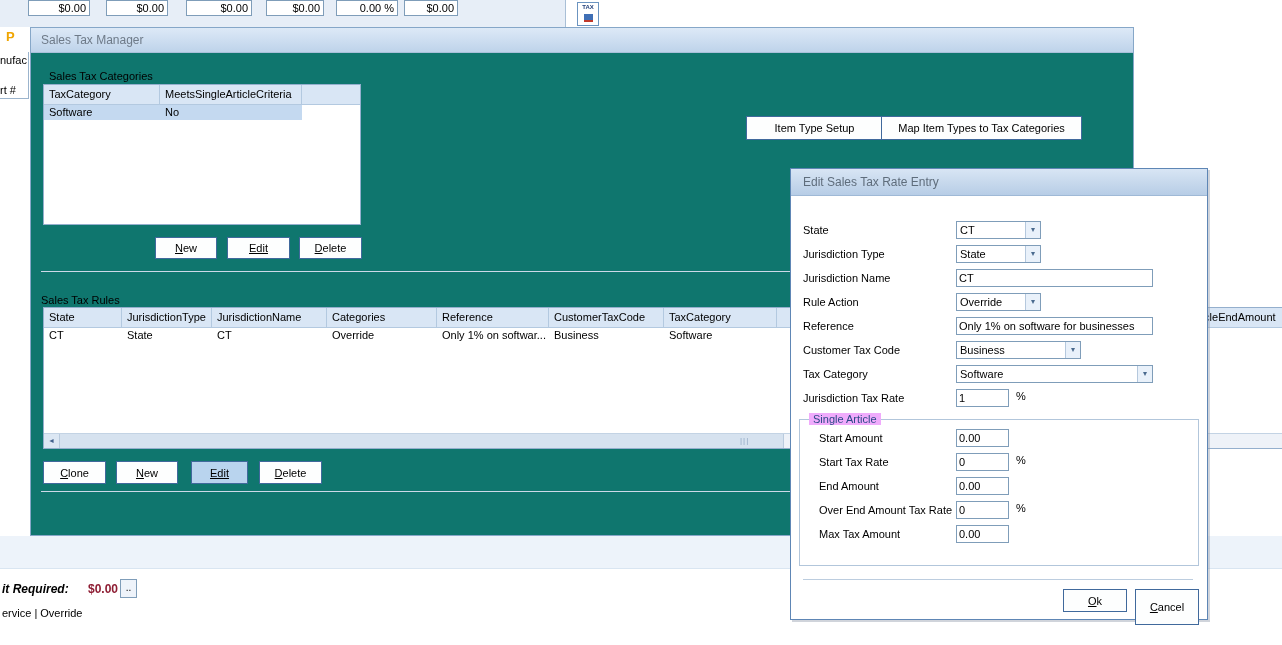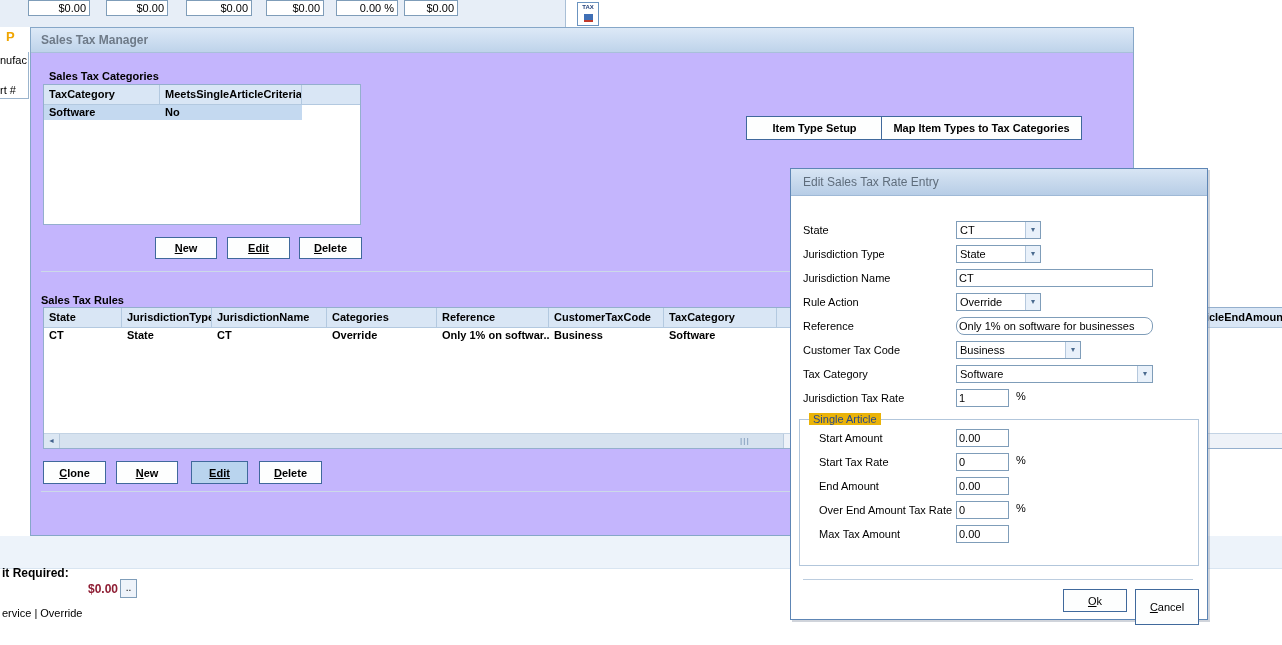--- a/index.html
+++ b/index.html
@@ -19,21 +19,21 @@
 
   
   #p-icon { position:absolute; left:6px; top:29px; font-size:13px; font-weight:bold; color:#f0a500; }
   #left-panel { position:absolute; left:0; top:52px; width:29px; height:47px; background:#fff;
     border-right:1px solid #9bb4cd; border-bottom:1px solid #9bb4cd; overflow:hidden; }
   #left-panel .l1 { position:absolute; left:0; top:2px; white-space:nowrap; }
   #left-panel .l2 { position:absolute; left:0; top:32px; white-space:nowrap; }
 
   
   #window { position:absolute; left:30px; top:27px; width:1104px; height:509px;
-    background:#c4b5fd; border:1px solid #86a7c8;font-weight:bold; }
+    background:#0f766e; border:1px solid #86a7c8; }
   #window-titlebar { position:absolute; left:0; top:0; right:0; height:25px;
     background:linear-gradient(#dde9f7,#bed3ea); border-bottom:1px solid #a8c0da; }
   #window-title { position:absolute; left:10px; top:5px; font-size:12px; color:#6e7a88; }
 
   .section-label { position:absolute; white-space:nowrap; }
   .sep { position:absolute; height:1px; background:#ccd9e8; }
 
   
   .grid { position:absolute; background:#fff; border:1px solid #94afcd; overflow:hidden; }
   .grid-head { display:flex; height:20px; background:#d9e6f5; border-bottom:1px solid #b3c9e0; }
@@ -67,27 +67,27 @@
   .glabel { position:absolute; left:28px; white-space:nowrap; }
   .tinput { position:absolute; height:18px; border:1px solid #7f9db9; background:#fff;
     font-family:"Liberation Sans", sans-serif; font-size:11px; padding:0 2px; }
   .combo { position:absolute; height:18px; border:1px solid #7f9db9; background:#fff; }
   .combo-val { position:absolute; left:3px; top:2px; white-space:nowrap; }
   .combo-btn { position:absolute; right:0; top:0; bottom:0; width:15px; background:#e9f1fa;
     border-left:1px solid #b5c8dd; color:#4a6a8e; font-size:8px; line-height:16px; text-align:center; }
   .suffix { position:absolute; white-space:nowrap; }
   #groupbox { position:absolute; left:8px; top:250px; width:400px; height:147px;
     border:1px solid #b2c6db; }
-  #group-label { position:absolute; left:18px; top:244px; background:#eab308; padding:0 4px; color:#2b4a87; }
+  #group-label { position:absolute; left:18px; top:244px; background:#f0abfc; padding:0 4px; color:#2b4a87; }
   #dlg-sep { position:absolute; left:12px; top:410px; width:390px; height:1px; background:#bccddf; }
 
   
   #status-band { position:absolute; left:0; top:536px; width:1282px; height:33px;
     background:#edf3fa; border-bottom:1px solid #d9e5f1; }
-  #required-label { position:absolute; left:2px; top:566px; font-size:12px; font-weight:bold; }
+  #required-label { position:absolute; left:2px; top:582px; font-size:12px; font-weight:bold;font-style:italic; }
   #required-value { position:absolute; left:88px; top:582px; font-size:12px; font-weight:bold; color:#8e1d33; }
   #more-btn { position:absolute; left:120px; top:579px; width:17px; height:19px; background:#eef3fa;
     border:1px solid #7f9db9; font-size:10px; text-align:center; line-height:16px; }
   #footer-text { position:absolute; left:2px; top:607px; }
 </style>
 </head>
 <body>
 
 <div id="top-strip">
   <div class="tbox" style="left:28px;width:62px;">$0.00</div>
@@ -221,21 +221,21 @@
   <span class="dlabel" style="top:103px;">Jurisdiction Name</span>
   <input class="tinput" style="left: 165px; top: 100px; width: 197px;" value="CT">
 
   <span class="dlabel" style="top:127px;">Rule Action</span>
   <div class="combo" style="left:165px;top:124px;width:85px;">
     <span class="combo-val">Override</span>
     <span class="combo-btn">▾</span>
   </div>
 
   <span class="dlabel" style="top:151px;">Reference</span>
-  <input class="tinput" style="left: 165px; top: 148px; width: 197px; border-radius: 8px;" value="Only 1% on software for businesses">
+  <input class="tinput" style="left: 165px; top: 148px; width: 197px;" value="Only 1% on software for businesses">
 
   <span class="dlabel" style="top:175px;">Customer Tax Code</span>
   <div class="combo" style="left:165px;top:172px;width:125px;">
     <span class="combo-val">Business</span>
     <span class="combo-btn">▾</span>
   </div>
 
   <span class="dlabel" style="top:199px;">Tax Category</span>
   <div class="combo" style="left:165px;top:196px;width:197px;">
     <span class="combo-val">Software</span>

